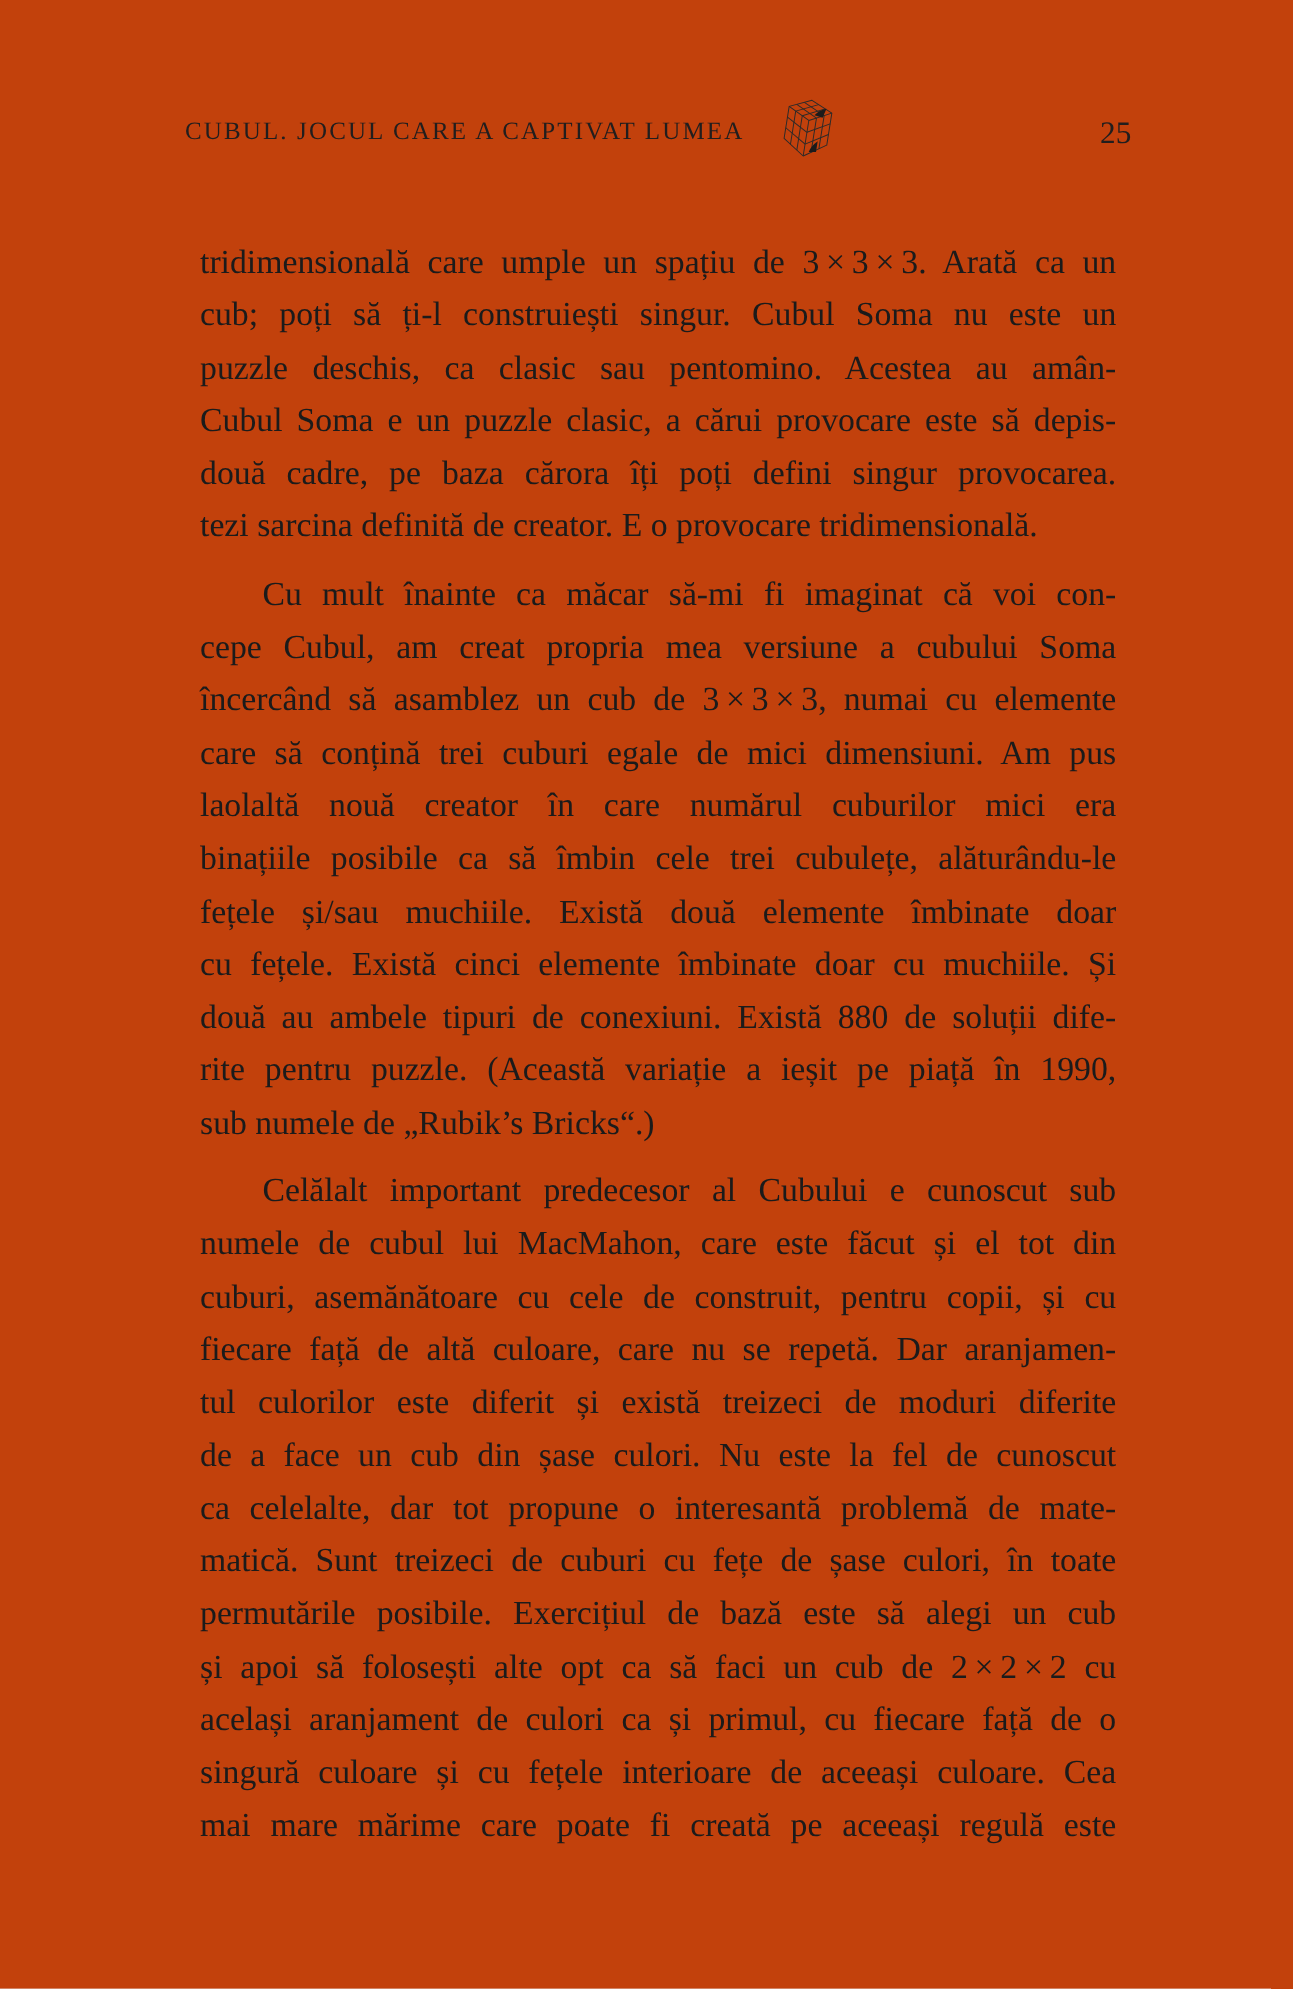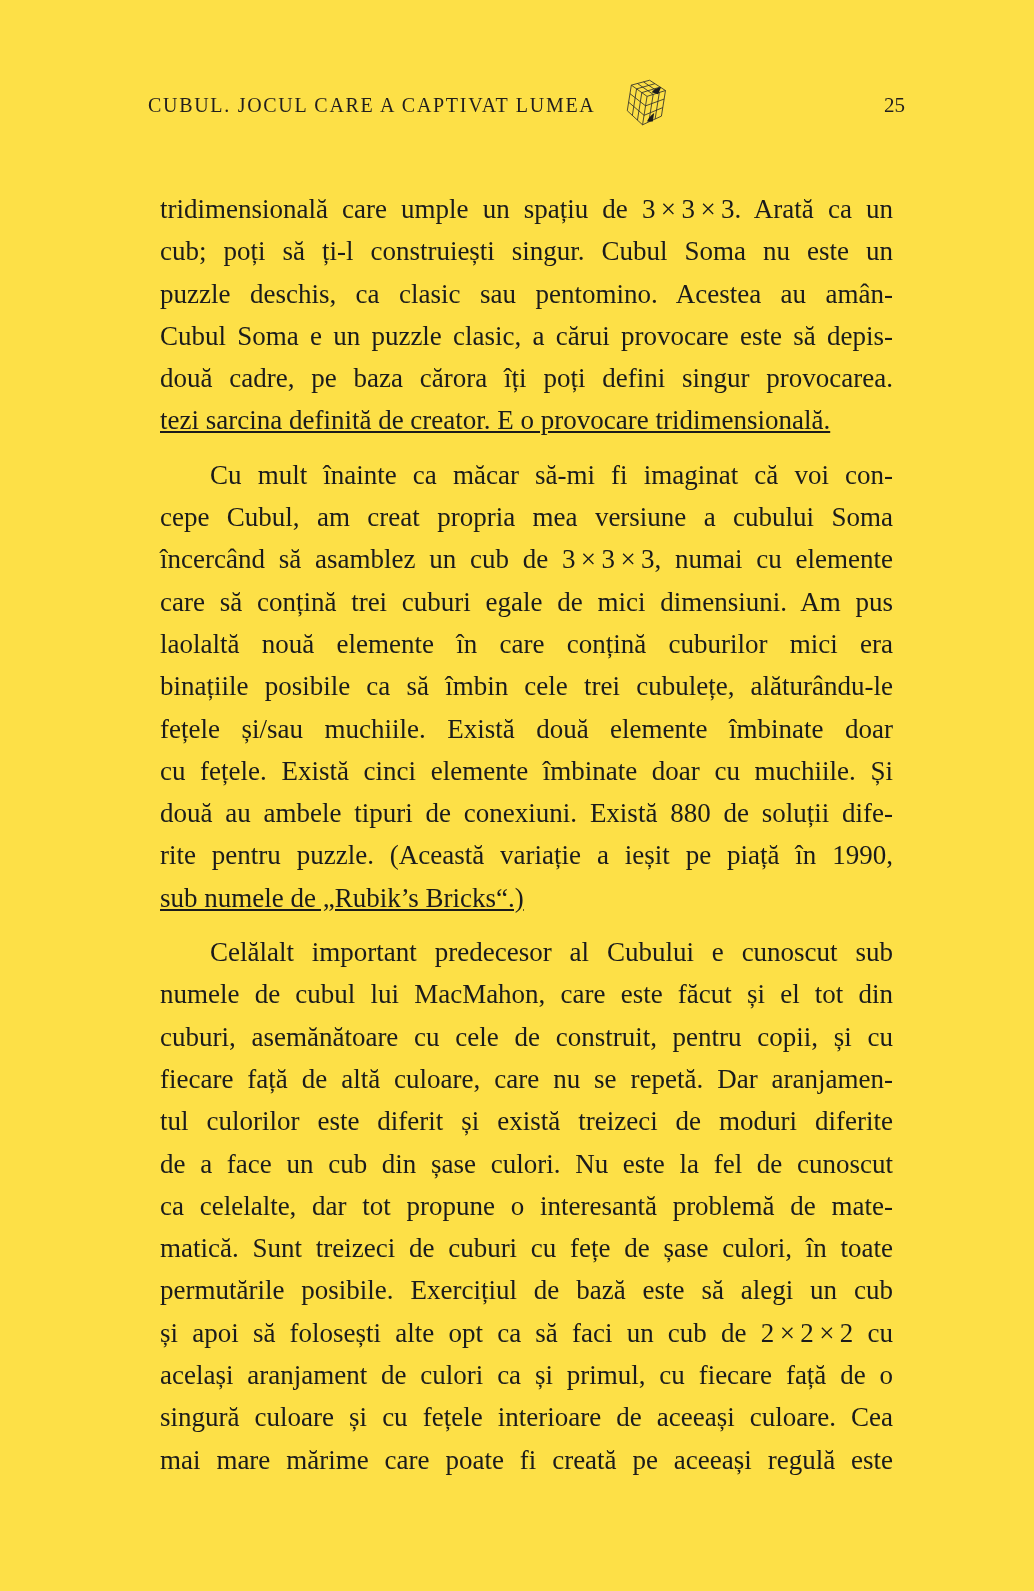--- a/index.html
+++ b/index.html
@@ -1,54 +1,54 @@
 <!DOCTYPE html>
 <html><head>
 <meta charset="utf-8">
 <style>
   html,body{margin:0;padding:0;background:#e8e8e8;}
   #page{
     position:relative;
     width:1034px;height:1591px;
-    background:#fde047;
+    background:#c2410c;
     margin:0 auto;
     font-family:"Liberation Serif", serif;
     color:#1b1b1b;
     overflow:hidden;
   }
   
   #running-header{
     position:absolute;top:88px;left:148px;right:129px;height:44px;
   }
   #running-title{
     position:absolute;left:0;top:6px;
     font-size:20px;letter-spacing:1.7px;
     color:#211e1e;white-space:nowrap;
   }
   #header-cube{
     position:absolute;left:474px;top:-12px;width:48px;height:54px;
   }
   #page-number{
     position:absolute;right:0;top:5px;
-    font-size:21px;color:#211e1e;
+    font-size:25px;color:#211e1e;
   }
   
   #body-text{
     position:absolute;left:148px;top:176px;width:757px;
     font-size:27px;line-height:42.3px;
     color:#1b1b1b;
   }
   .para{margin:12px;padding:0;}
   .line{
     text-align:justify;
     text-align-last:justify;
     white-space:normal;
     height:42.3px;
   }
-  .line.flush-last{text-align-last:left;text-decoration:underline;}
+  .line.flush-last{text-align-last:left;}
   .line.indent{text-indent:50px;}
 </style>
 </head>
 <body>
 
 <div id="page">
 
   <div id="running-header">
     <span id="running-title">CUBUL. JOCUL CARE A CAPTIVAT LUMEA</span>
 
@@ -92,21 +92,21 @@
         <div class="line">puzzle deschis, ca clasic sau pentomino. Acestea au amân-</div>
         <div class="line">Cubul Soma e un puzzle clasic, a cărui provocare este să depis-</div>
         <div class="line">două cadre, pe baza cărora îți poți defini singur provocarea.</div>
         <div class="line flush-last">tezi sarcina definită de creator. E o provocare tridimensională.</div>
       </div>
       <div class="para">
         <div class="line indent">Cu mult înainte ca măcar să-mi fi imaginat că voi con-</div>
         <div class="line">cepe Cubul, am creat propria mea versiune a cubului Soma</div>
         <div class="line">încercând să asamblez un cub de 3 × 3 × 3, numai cu elemente</div>
         <div class="line">care să conțină trei cuburi egale de mici dimensiuni. Am pus</div>
-        <div class="line">laolaltă nouă elemente în care conțină cuburilor mici era</div>
+        <div class="line">laolaltă nouă creator în care numărul cuburilor mici era</div>
         <div class="line">binațiile posibile ca să îmbin cele trei cubulețe, alăturându-le</div>
         <div class="line">fețele și/sau muchiile. Există două elemente îmbinate doar</div>
         <div class="line">cu fețele. Există cinci elemente îmbinate doar cu muchiile. Și</div>
         <div class="line">două au ambele tipuri de conexiuni. Există 880 de soluții dife-</div>
         <div class="line">rite pentru puzzle. (Această variație a ieșit pe piață în 1990,</div>
         <div class="line flush-last">sub numele de „Rubik’s Bricks“.)</div>
       </div>
       <div class="para">
         <div class="line indent">Celălalt important predecesor al Cubului e cunoscut sub</div>
         <div class="line">numele de cubul lui MacMahon, care este făcut și el tot din</div>

